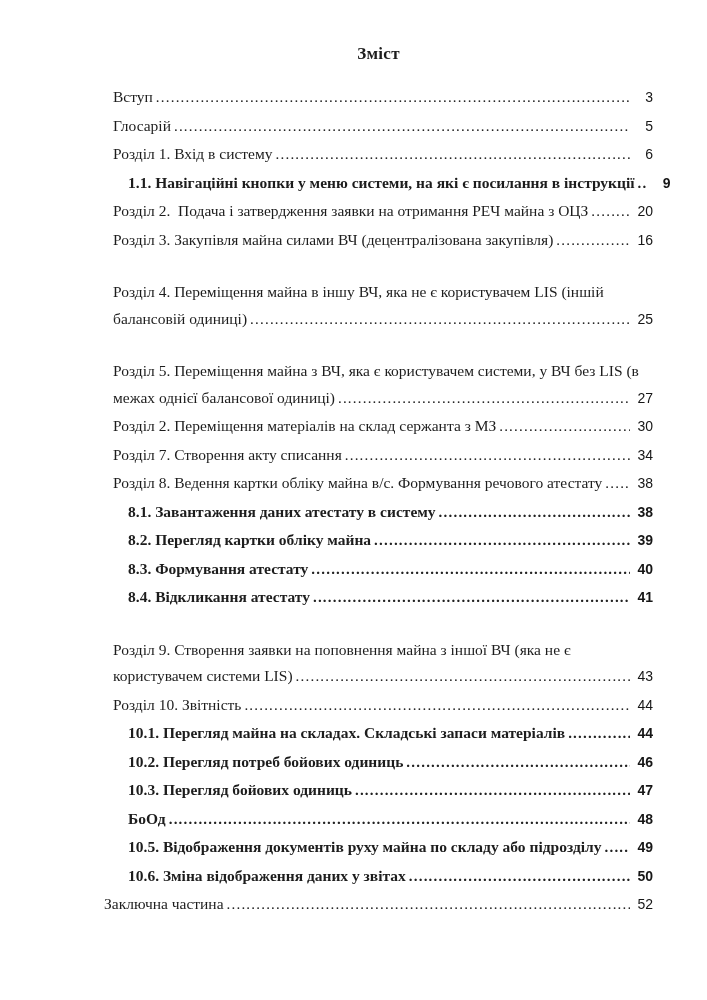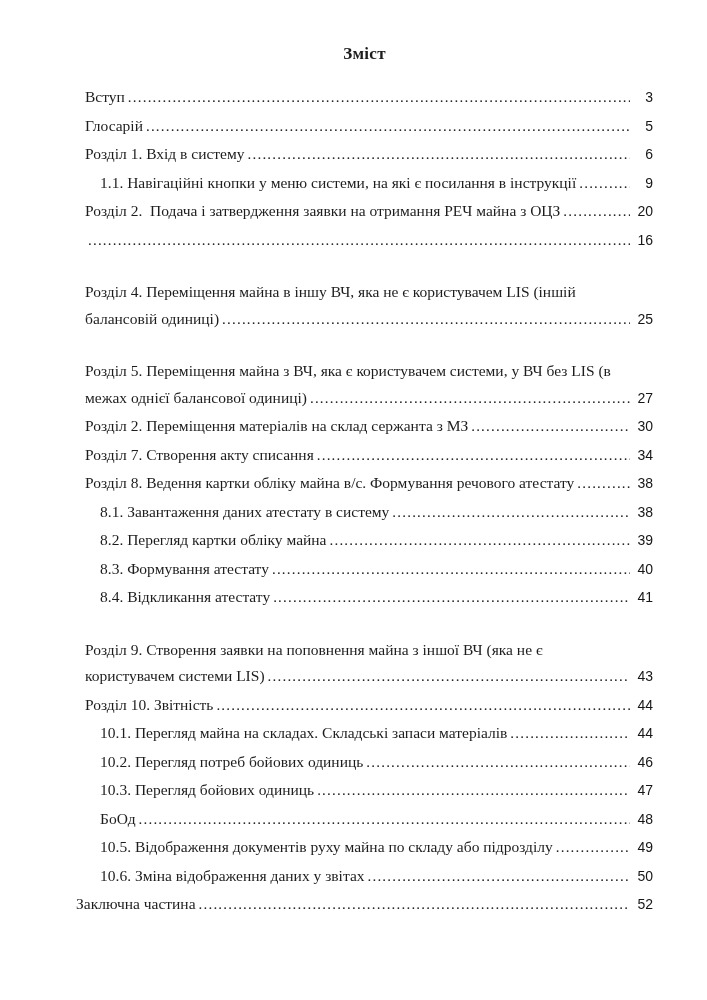--- a/index.html
+++ b/index.html
@@ -8,21 +8,21 @@
     padding: 0;
     background: #ffffff;
   }
   .page {
     position: relative;
     box-sizing: border-box;
     width: 707px;
     height: 1000px;
     margin: 0 auto;
     background: #ffffff;
-    padding: 42px 54px 0 76px;
+    padding: 42px 54px 0 104px;
     font-family: "Liberation Serif", "DejaVu Serif", serif;
     color: #1d1d1d;
     overflow: hidden;
   }
   .doc-title {
     font-size: 17px;
     font-weight: bold;
     line-height: 24px;
     text-align: center;
     margin: 0 0 18px 0;
@@ -32,21 +32,21 @@
     display: block;
   }
   .entry {
     font-size: 15.5px;
     line-height: 26.5px;
     margin-bottom: 2px;
     cursor: pointer;
   }
   .entry.lvl-0 { margin-left: 0; }
   .entry.lvl-1 { margin-left: 9px; }
-  .entry.lvl-2 { margin-left: 24px; }
+  .entry.lvl-2 { margin-left: 24px; font-weight: bold; }
 
   .line {
     display: flex;
     align-items: flex-start;
     white-space: nowrap;
   }
   .line .label {
     flex: 0 0 auto;
     white-space: nowrap;
   }
@@ -113,20 +113,21 @@
       </div>
       <div class="entry lvl-1">
         <div class="line">
     <span class="label">Розділ 2.&nbsp; Подача і затвердження заявки на отримання РЕЧ майна з ОЦЗ</span>
     <span class="dots"></span>
     <span class="pagenum">20</span>
   </div>
       </div>
       <div class="entry lvl-1">
         <div class="line">
+    <span class="label">Розділ 3. Закупівля майна силами ВЧ (децентралізована закупівля)</span>
     <span class="dots"></span>
     <span class="pagenum">16</span>
   </div>
       </div>
       <div class="entry lvl-1">
         <div class="line full">
     <span class="label">Розділ 4. Переміщення майна в іншу ВЧ, яка не є користувачем LIS (іншій</span>
   </div>
         <div class="line">
     <span class="label">балансовій одиниці)</span>

